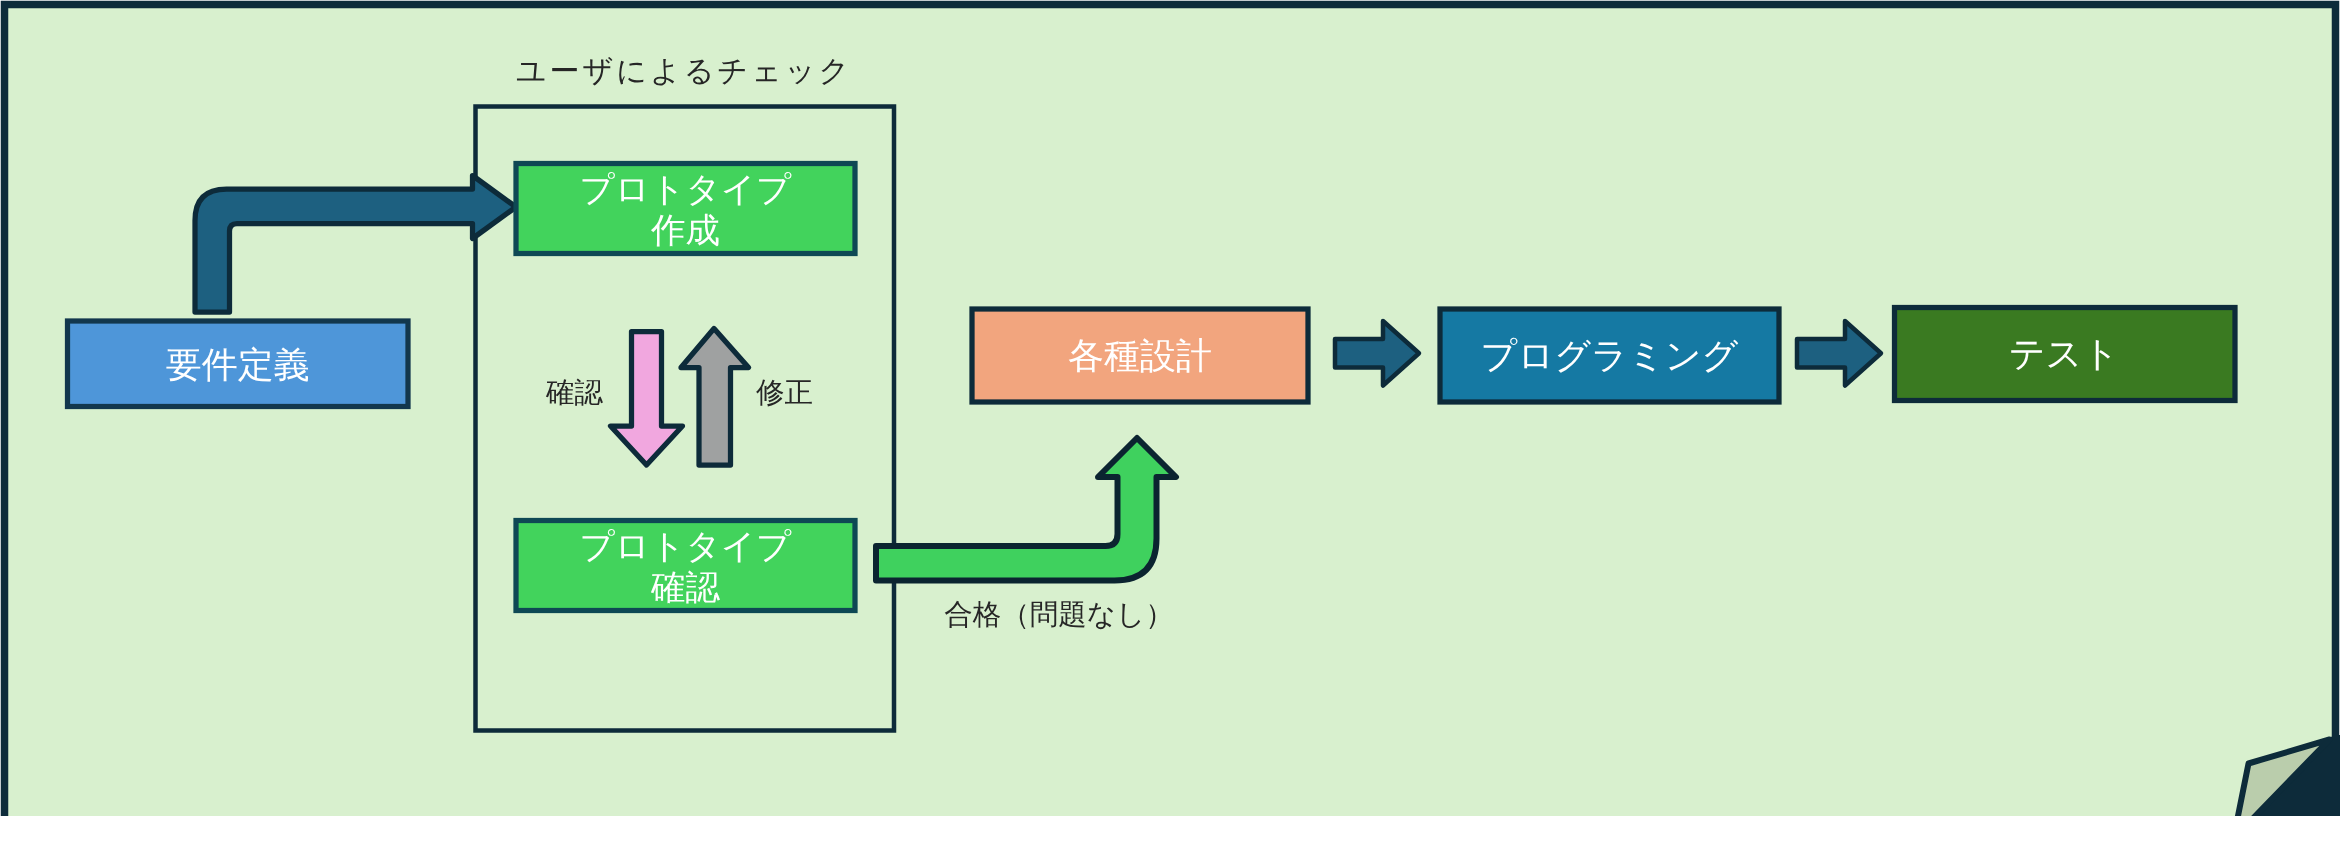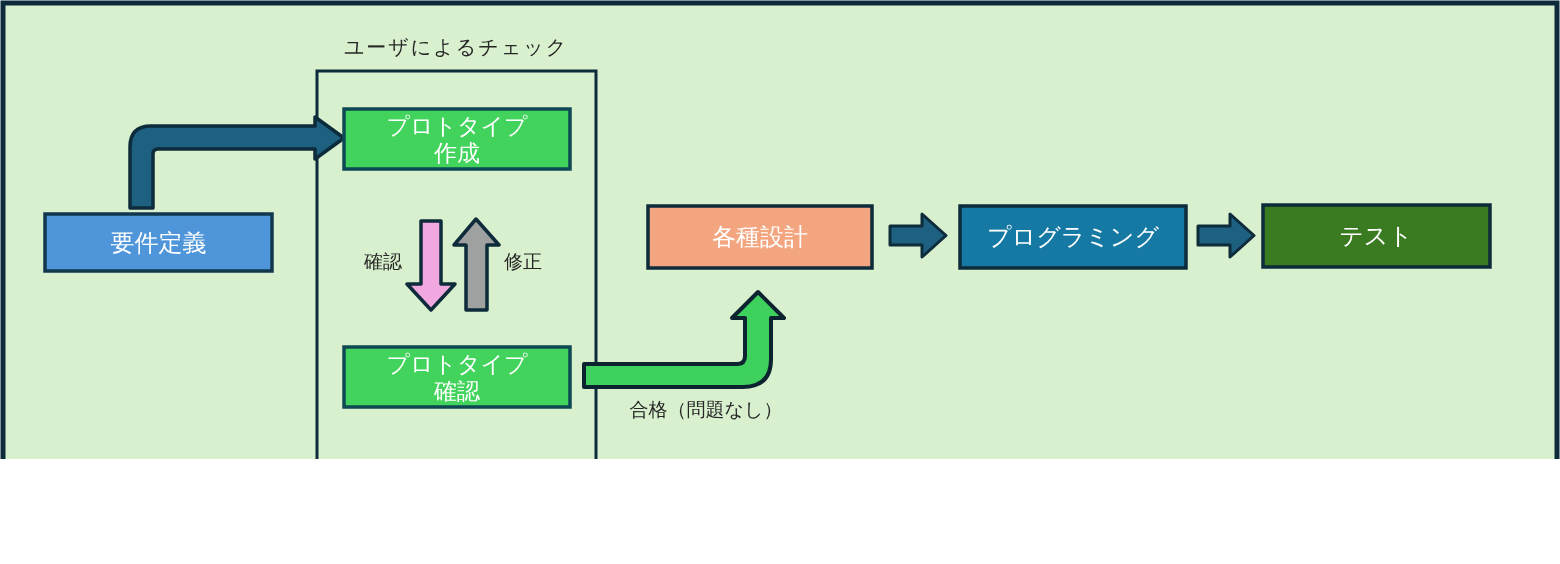--- a/index.html
+++ b/index.html
@@ -1,18 +1,18 @@
 <!DOCTYPE html>
 <html><head>
 <meta charset="utf-8">
 <style>
   html,body{margin:0;padding:0;background:#ffffff;}
   #canvas{
     position:relative;
-    width:1560px;height:459px;
+    width:1560px;height:544px;
     font-family:"Liberation Sans","DejaVu Sans",sans-serif;
     overflow:hidden;
   }
   svg{display:block;}
   text{font-family:"Liberation Sans","DejaVu Sans",sans-serif;}
   .box-label{font-size:24px;}
   .box-label-sm{font-size:23px;}
   .note-label{font-size:19px;}
   .group-title{font-size:20px;letter-spacing:2px;}
 </style>

